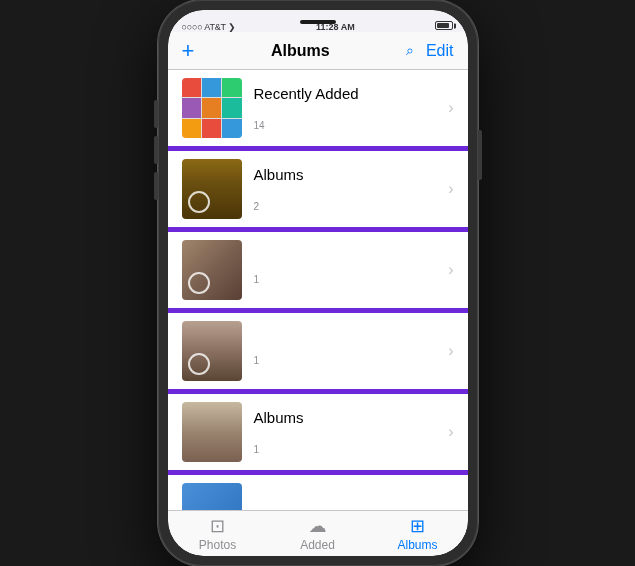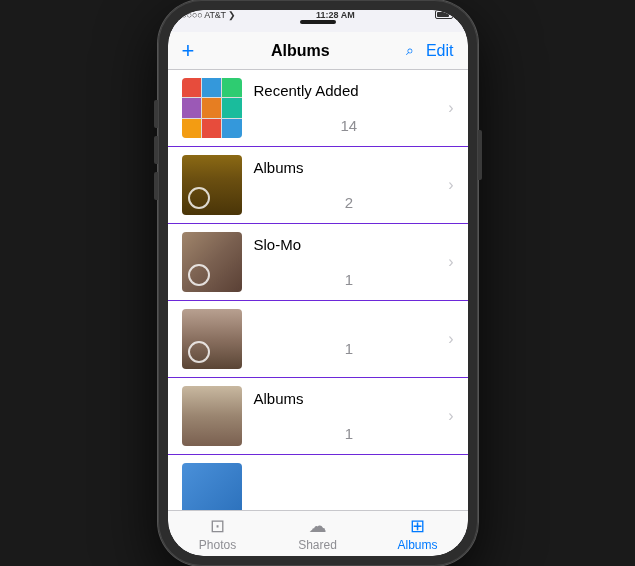--- a/index.html
+++ b/index.html
@@ -62,21 +62,21 @@
       overflow: hidden;
       display: flex;
       flex-direction: column;
     }
 
     
     .status-bar {
       background: #f2f2f7;
       height: 22px;
       display: flex;
-      align-items: flex-start;
+      align-items: flex-end;
       justify-content: space-between;
       padding: 0 14px;
       flex-shrink: 0;
     }
     .status-left {
       font-size: 9px;
       color: #333;
       font-weight: 500;
       letter-spacing: -0.2px;
     }
@@ -181,21 +181,21 @@
     
     .album-list {
       background: #fff;
       margin: 0;
     }
 
     .album-item {
       display: flex;
       align-items: center;
       padding: 8px 14px;
-      border-bottom: 1px solid #6d28d9;
+      border-bottom: 5px solid #6d28d9;
       background: #fff;
       min-height: 68px;
     }
     .album-item:last-child {
       border-bottom: none;
     }
 
     .album-thumb {
       width: 60px;
       height: 60px;
@@ -281,24 +281,23 @@
     .album-info {
       flex: 1;
       padding-left: 12px;
     }
     .album-name {
       font-size: 15px;
       color: #000;
       font-weight: 400;
     }
     .album-count {
-      font-size: 15px;
+      font-size: 10px;
       color: #8e8e93;
       margin-top: 18px;
-      text-align: center;
     }
     .album-chevron {
       color: #c7c7cc;
       font-size: 16px;
       margin-left: 4px;
     }
 
     
     .album-partial {
       display: flex;
@@ -402,21 +401,20 @@
             <div class="album-info">
               <div class="album-name">Albums</div>
               <div class="album-count">2</div>
             </div>
             <span class="album-chevron">›</span>
           </div>
 
           <div class="album-item">
             <div class="album-thumb thumb-slomo"></div>
             <div class="album-info">
-              <div class="album-name">Slo-Mo</div>
               <div class="album-count">1</div>
             </div>
             <span class="album-chevron">›</span>
           </div>
 
           <div class="album-item">
             <div class="album-thumb thumb-timelapse"></div>
             <div class="album-info">
               <div class="album-count">1</div>
             </div>
@@ -439,21 +437,21 @@
         </div>
       </div>
 
       <div class="tab-bar">
         <div class="tab-item">
           <span class="tab-icon">⊡</span>
           <span class="tab-label">Photos</span>
         </div>
         <div class="tab-item">
           <span class="tab-icon">☁</span>
-          <span class="tab-label">Shared</span>
+          <span class="tab-label">Added</span>
         </div>
         <div class="tab-item active">
           <span class="tab-icon">⊞</span>
           <span class="tab-label">Albums</span>
         </div>
       </div>
 
     </div>
 
   </div>

